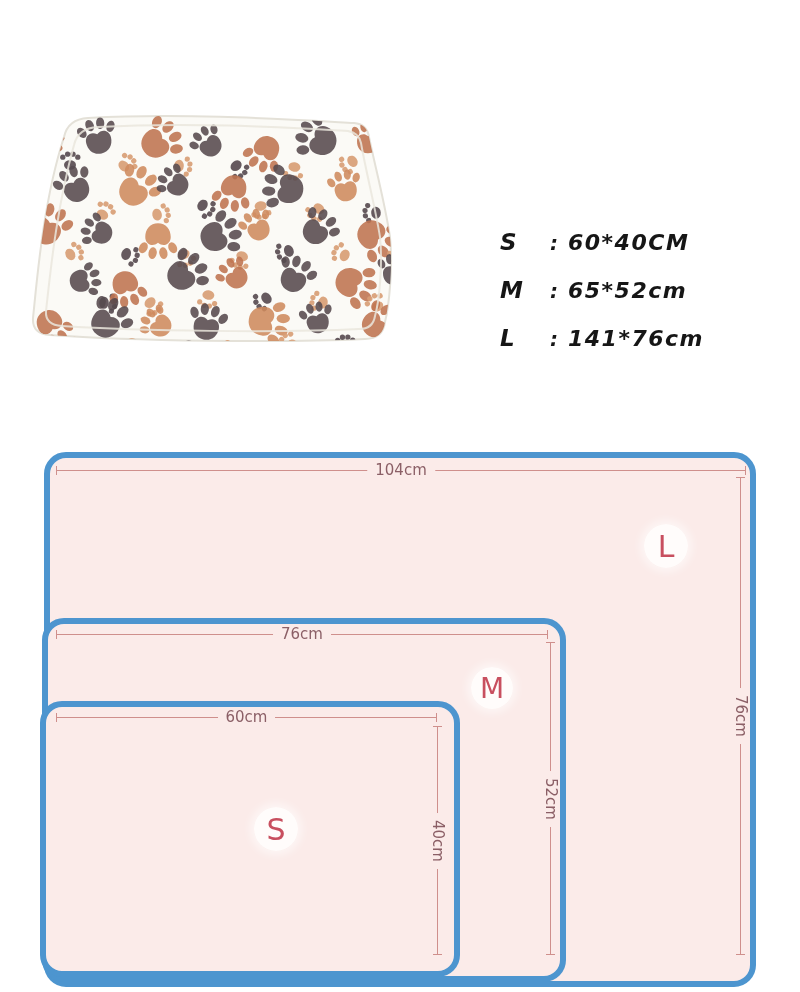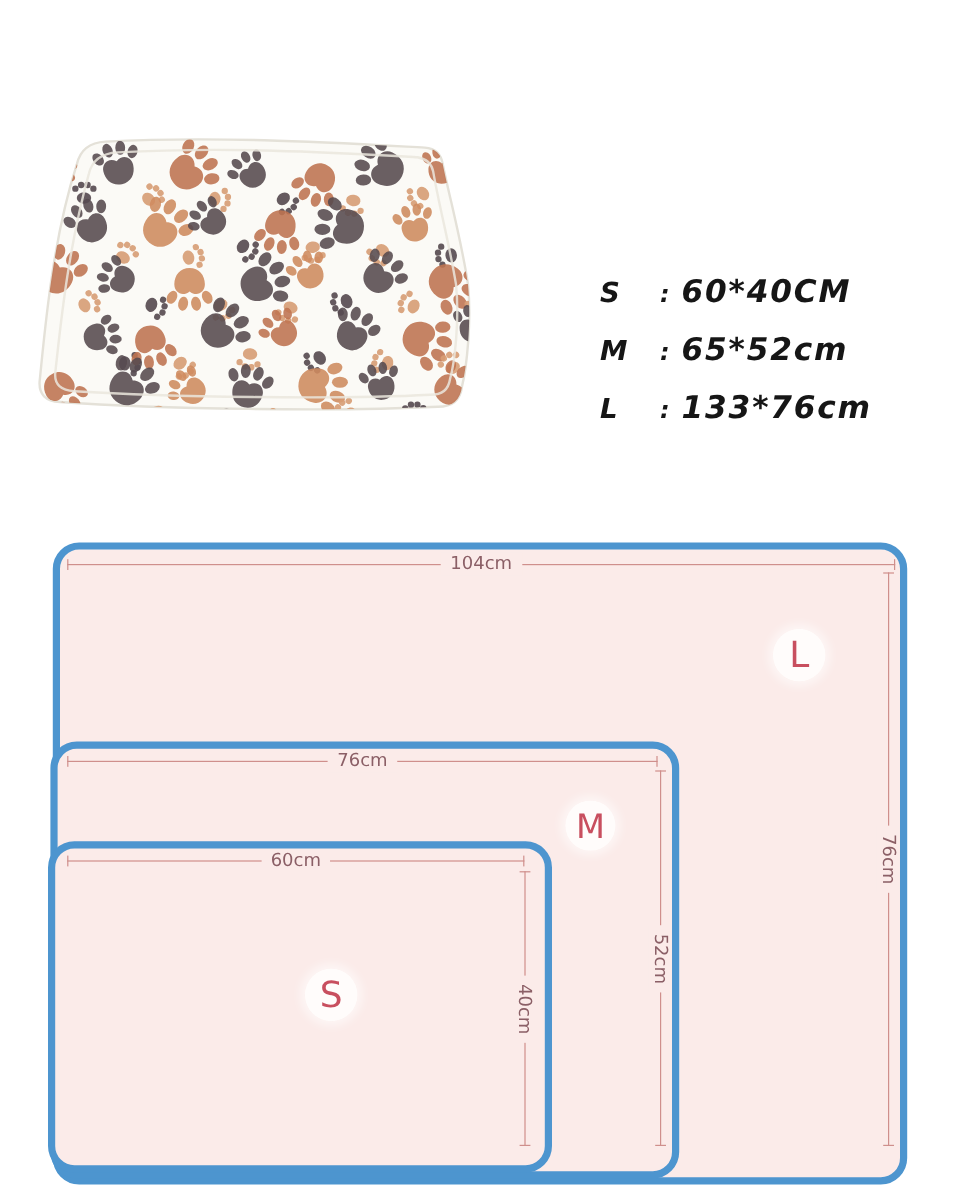--- a/index.html
+++ b/index.html
@@ -13,21 +13,21 @@
   .blanket-stitch{fill:none;stroke:#eae6dd;stroke-width:2px;opacity:.85;}
   
   #size-list{position:absolute;left:500px;top:229px;}
   .size-row{
     display:grid;grid-template-columns:40px 28px auto;align-items:baseline;
     height:24px;margin-bottom:24px;
     font-style:italic;font-weight:700;color:#161616;
   }
   .size-letter{font-size:23px;letter-spacing:1px;}
   .size-sep{font-size:20px;text-align:center;}
-  .size-value{font-size:26px;letter-spacing:1.5px;white-space:nowrap;}
+  .size-value{font-size:22px;letter-spacing:1.5px;white-space:nowrap;}
   
   .size-rect{
     position:absolute;box-sizing:border-box;
     border:6px solid var(--blue,#4d95cf);
     border-radius:22px;
     background:var(--pink,#fbebe9);
   }
   #rect-l{left:44px;top:452px;width:712px;height:535px;}
   #rect-m{left:42px;top:618px;width:524px;height:364px;}
   #rect-s{left:40px;top:701px;width:420px;height:276px;}
@@ -180,21 +180,21 @@
       <span class="size-value">60*40CM</span>
     </div>
     <div class="size-row">
       <span class="size-letter">M</span>
       <span class="size-sep">:</span>
       <span class="size-value">65*52cm</span>
     </div>
     <div class="size-row">
       <span class="size-letter">L</span>
       <span class="size-sep">:</span>
-      <span class="size-value">133*76cm</span>
+      <span class="size-value">141*76cm</span>
     </div>
   </div>
 
   <div class="size-rect" id="rect-l"></div>
   <div class="size-rect" id="rect-m"></div>
   <div class="size-rect" id="rect-s"></div>
 
   <div class="hdim" id="dim-w-l">
     <i class="line"></i>
       <i class="tick left"></i>

